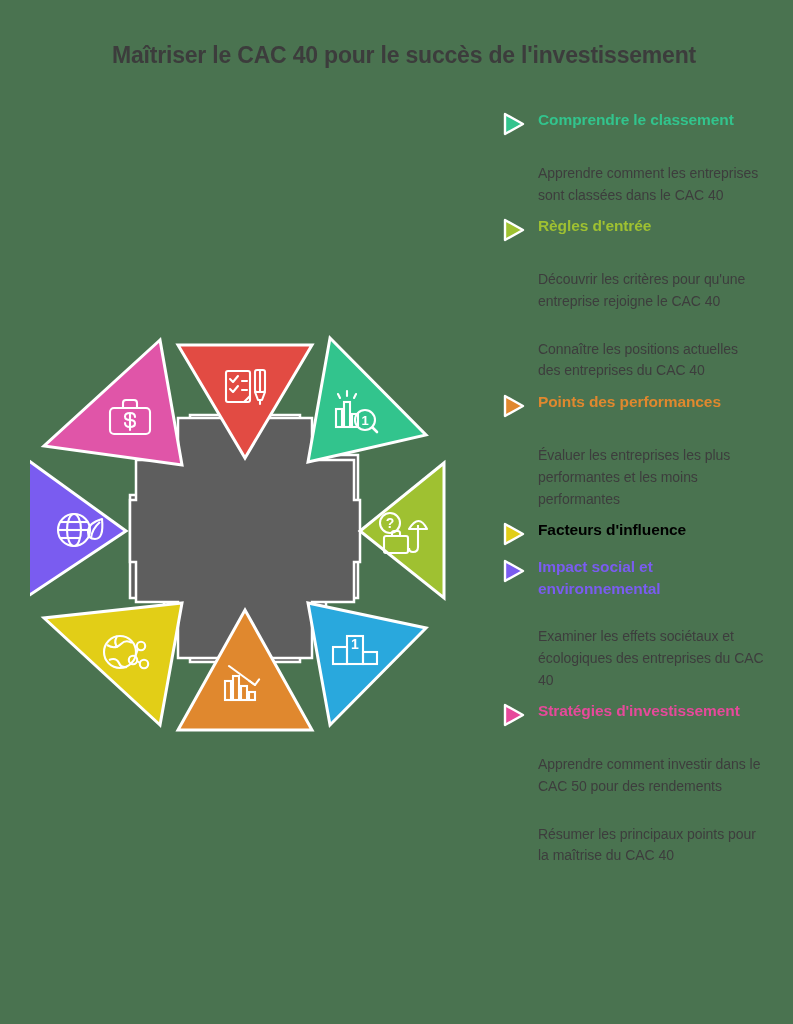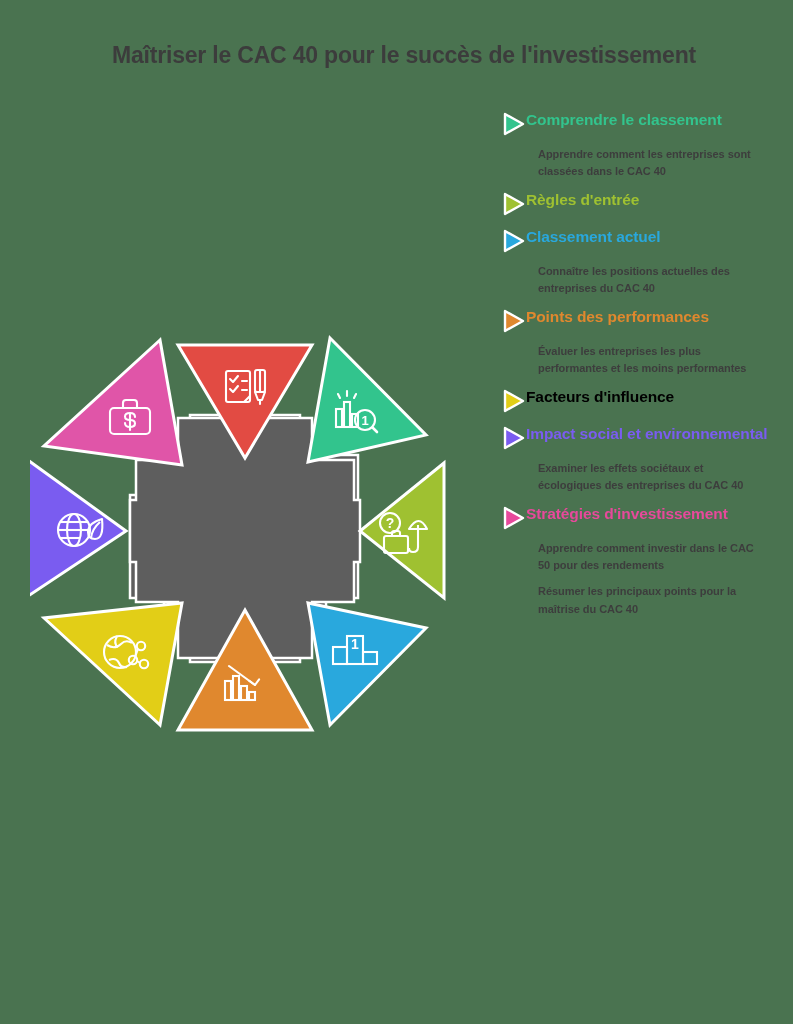--- a/index.html
+++ b/index.html
@@ -54,40 +54,41 @@
     top: 108px;
     width: 270px;
   }
   .item {
     position: relative;
     margin-bottom: 8px;
   }
   .item-head {
     display: flex;
     align-items: flex-start;
+    gap: 12px;
   }
   .marker {
     flex: 0 0 auto;
     width: 26px;
     height: 26px;
     margin-top: 3px;
     position: relative;
   }
   .marker svg { display:block; width:26px; height:26px; }
   .item-title {
     font-size: 15.5px;
     font-weight: bold;
     line-height: 1.42;
     letter-spacing: -0.1px;
     padding-top: 1px;
   }
   .item-desc {
-    margin: 9px 0 0 38px;
-    font-size: 11px;
-    font-weight: bold;
+    margin: 26px 0 0 38px;
+    font-size: 14px;
+    font-weight: normal;
     color: #3d3d3d;
     line-height: 1.55;
     letter-spacing: -0.05px;
     max-width: 226px;
   }
 </style>
 </head>
 <body>
 
 <div class="page">
@@ -254,31 +255,24 @@
 
     <div class="item">
       <div class="item-head">
         <span class="marker">
           <svg viewBox="0 0 26 26">
               <polygon points="5,3 23,13 5,23" fill="#9fc131" stroke="#ffffff" stroke-width="2.4" stroke-linejoin="round"></polygon>
             </svg>
         </span>
         <span class="item-title" style="color:#9fc131">Règles d'entrée</span>
       </div>
-    </div>
-
-    <div class="item">
-      <div class="item-head">
-        <span class="marker">
-          <svg viewBox="0 0 26 26">
-              <polygon points="5,3 23,13 5,23" fill="#29a8dd" stroke="#ffffff" stroke-width="2.4" stroke-linejoin="round"></polygon>
-            </svg>
-        </span>
-        <span class="item-title" style="color:#29a8dd">Classement actuel</span>
-      </div>
+      <div class="item-desc">Découvrir les critères pour qu'une entreprise rejoigne le CAC 40</div>
+    </div>
+
+    <div class="item">
       <div class="item-desc">Connaître les positions actuelles des entreprises du CAC 40</div>
     </div>
 
     <div class="item">
       <div class="item-head">
         <span class="marker">
           <svg viewBox="0 0 26 26">
               <polygon points="5,3 23,13 5,23" fill="#e0882e" stroke="#ffffff" stroke-width="2.4" stroke-linejoin="round"></polygon>
             </svg>
         </span>

